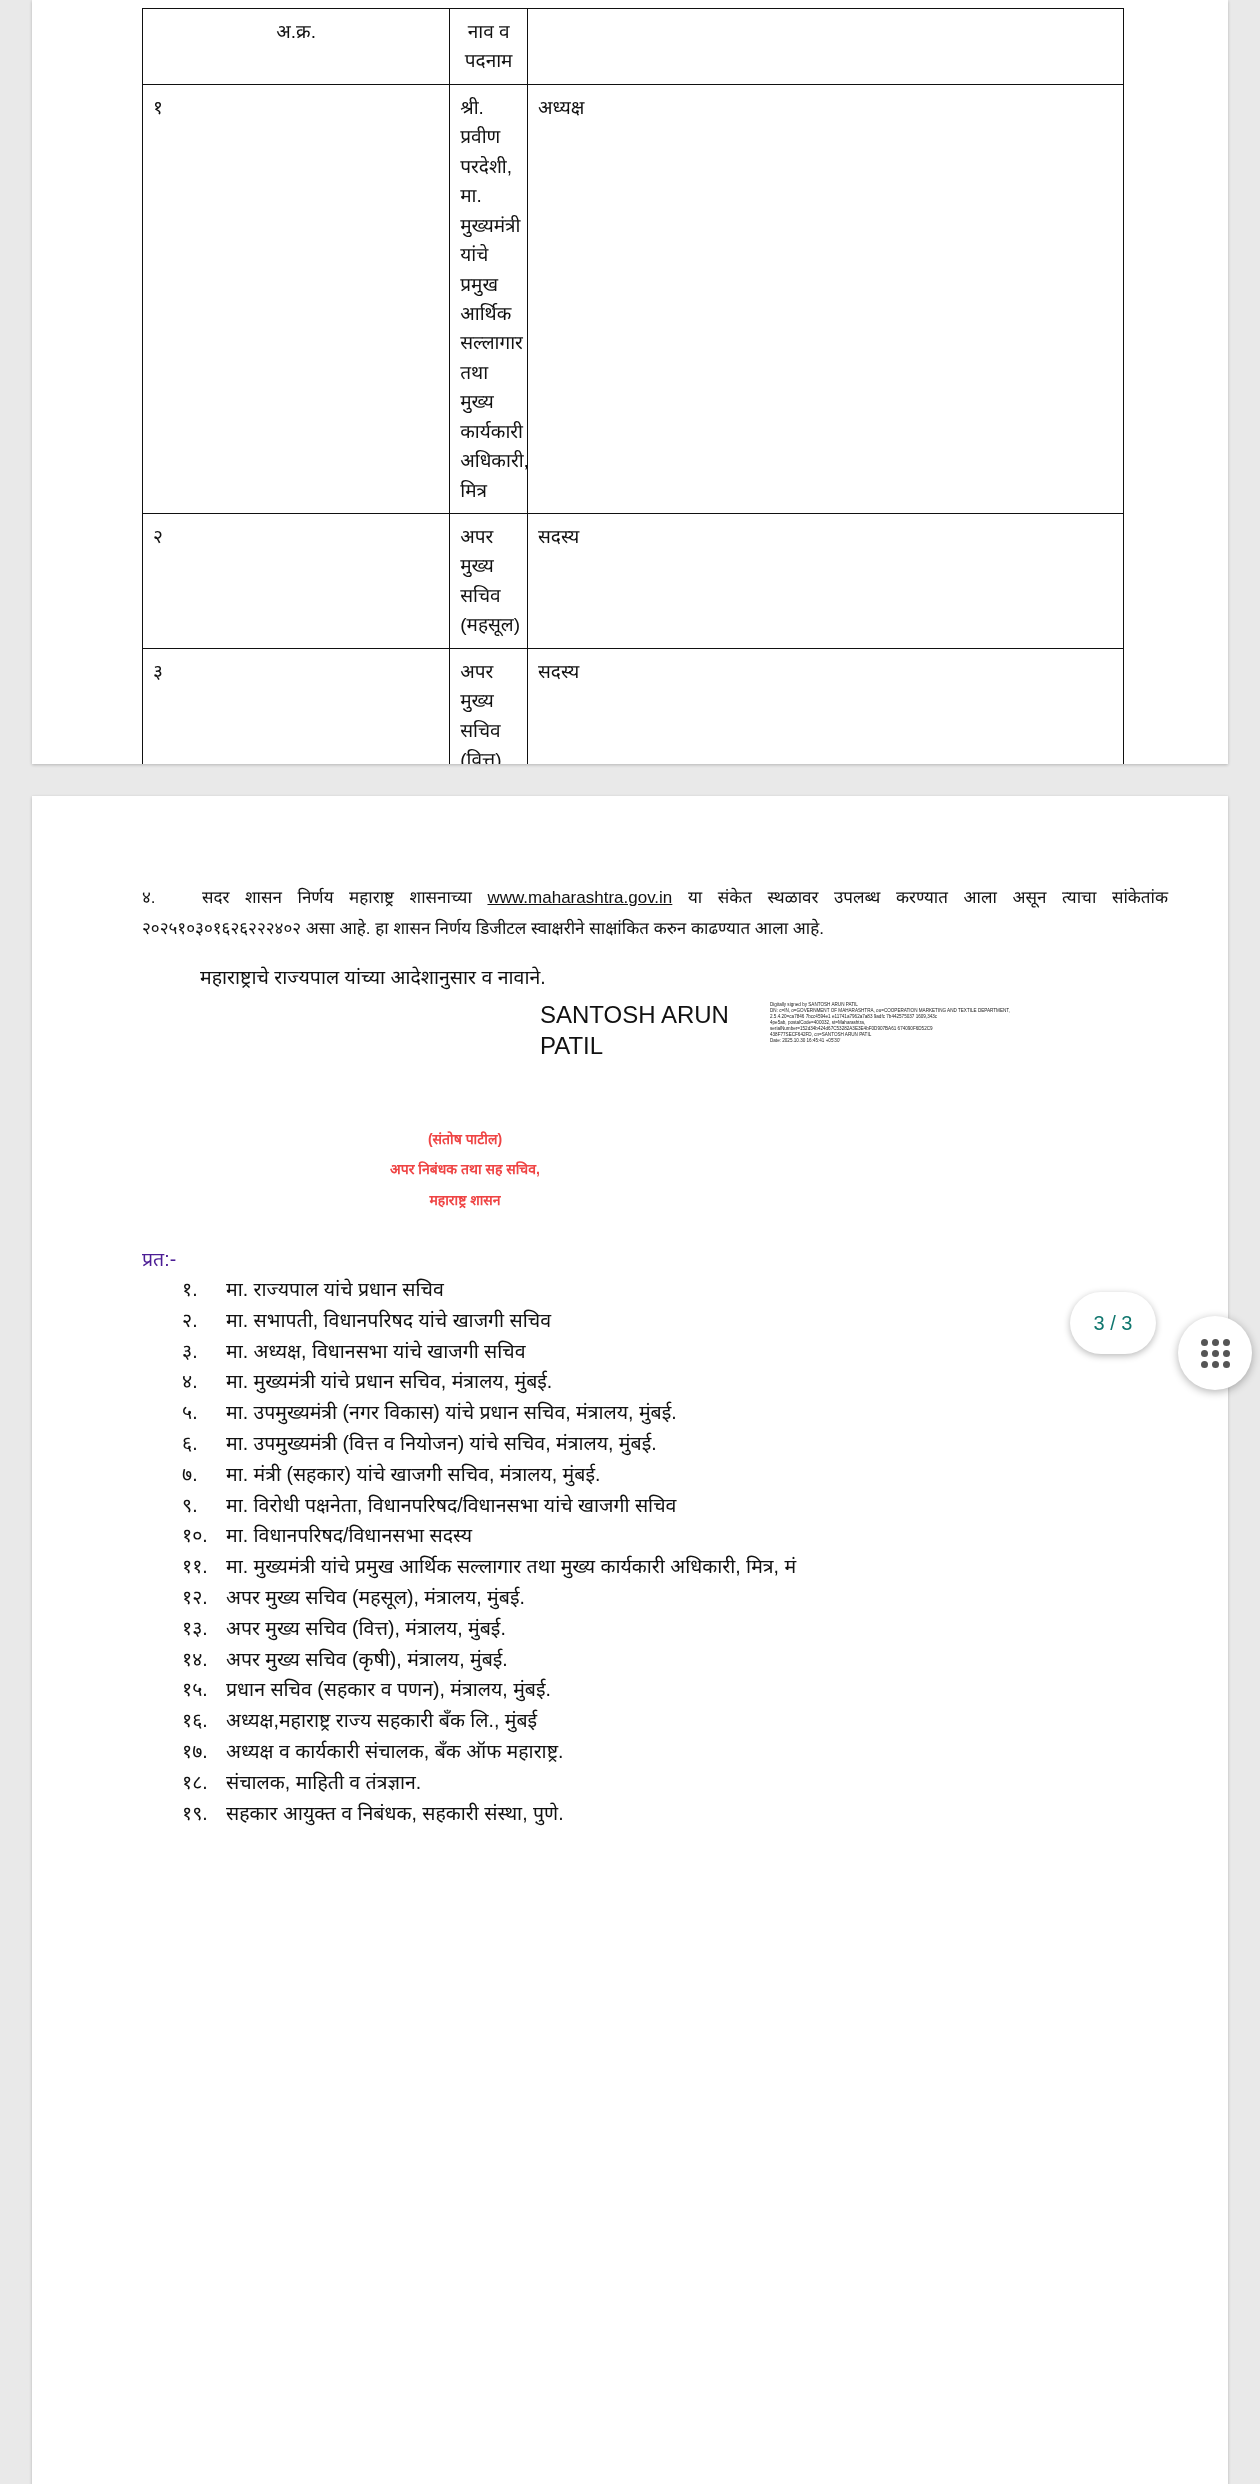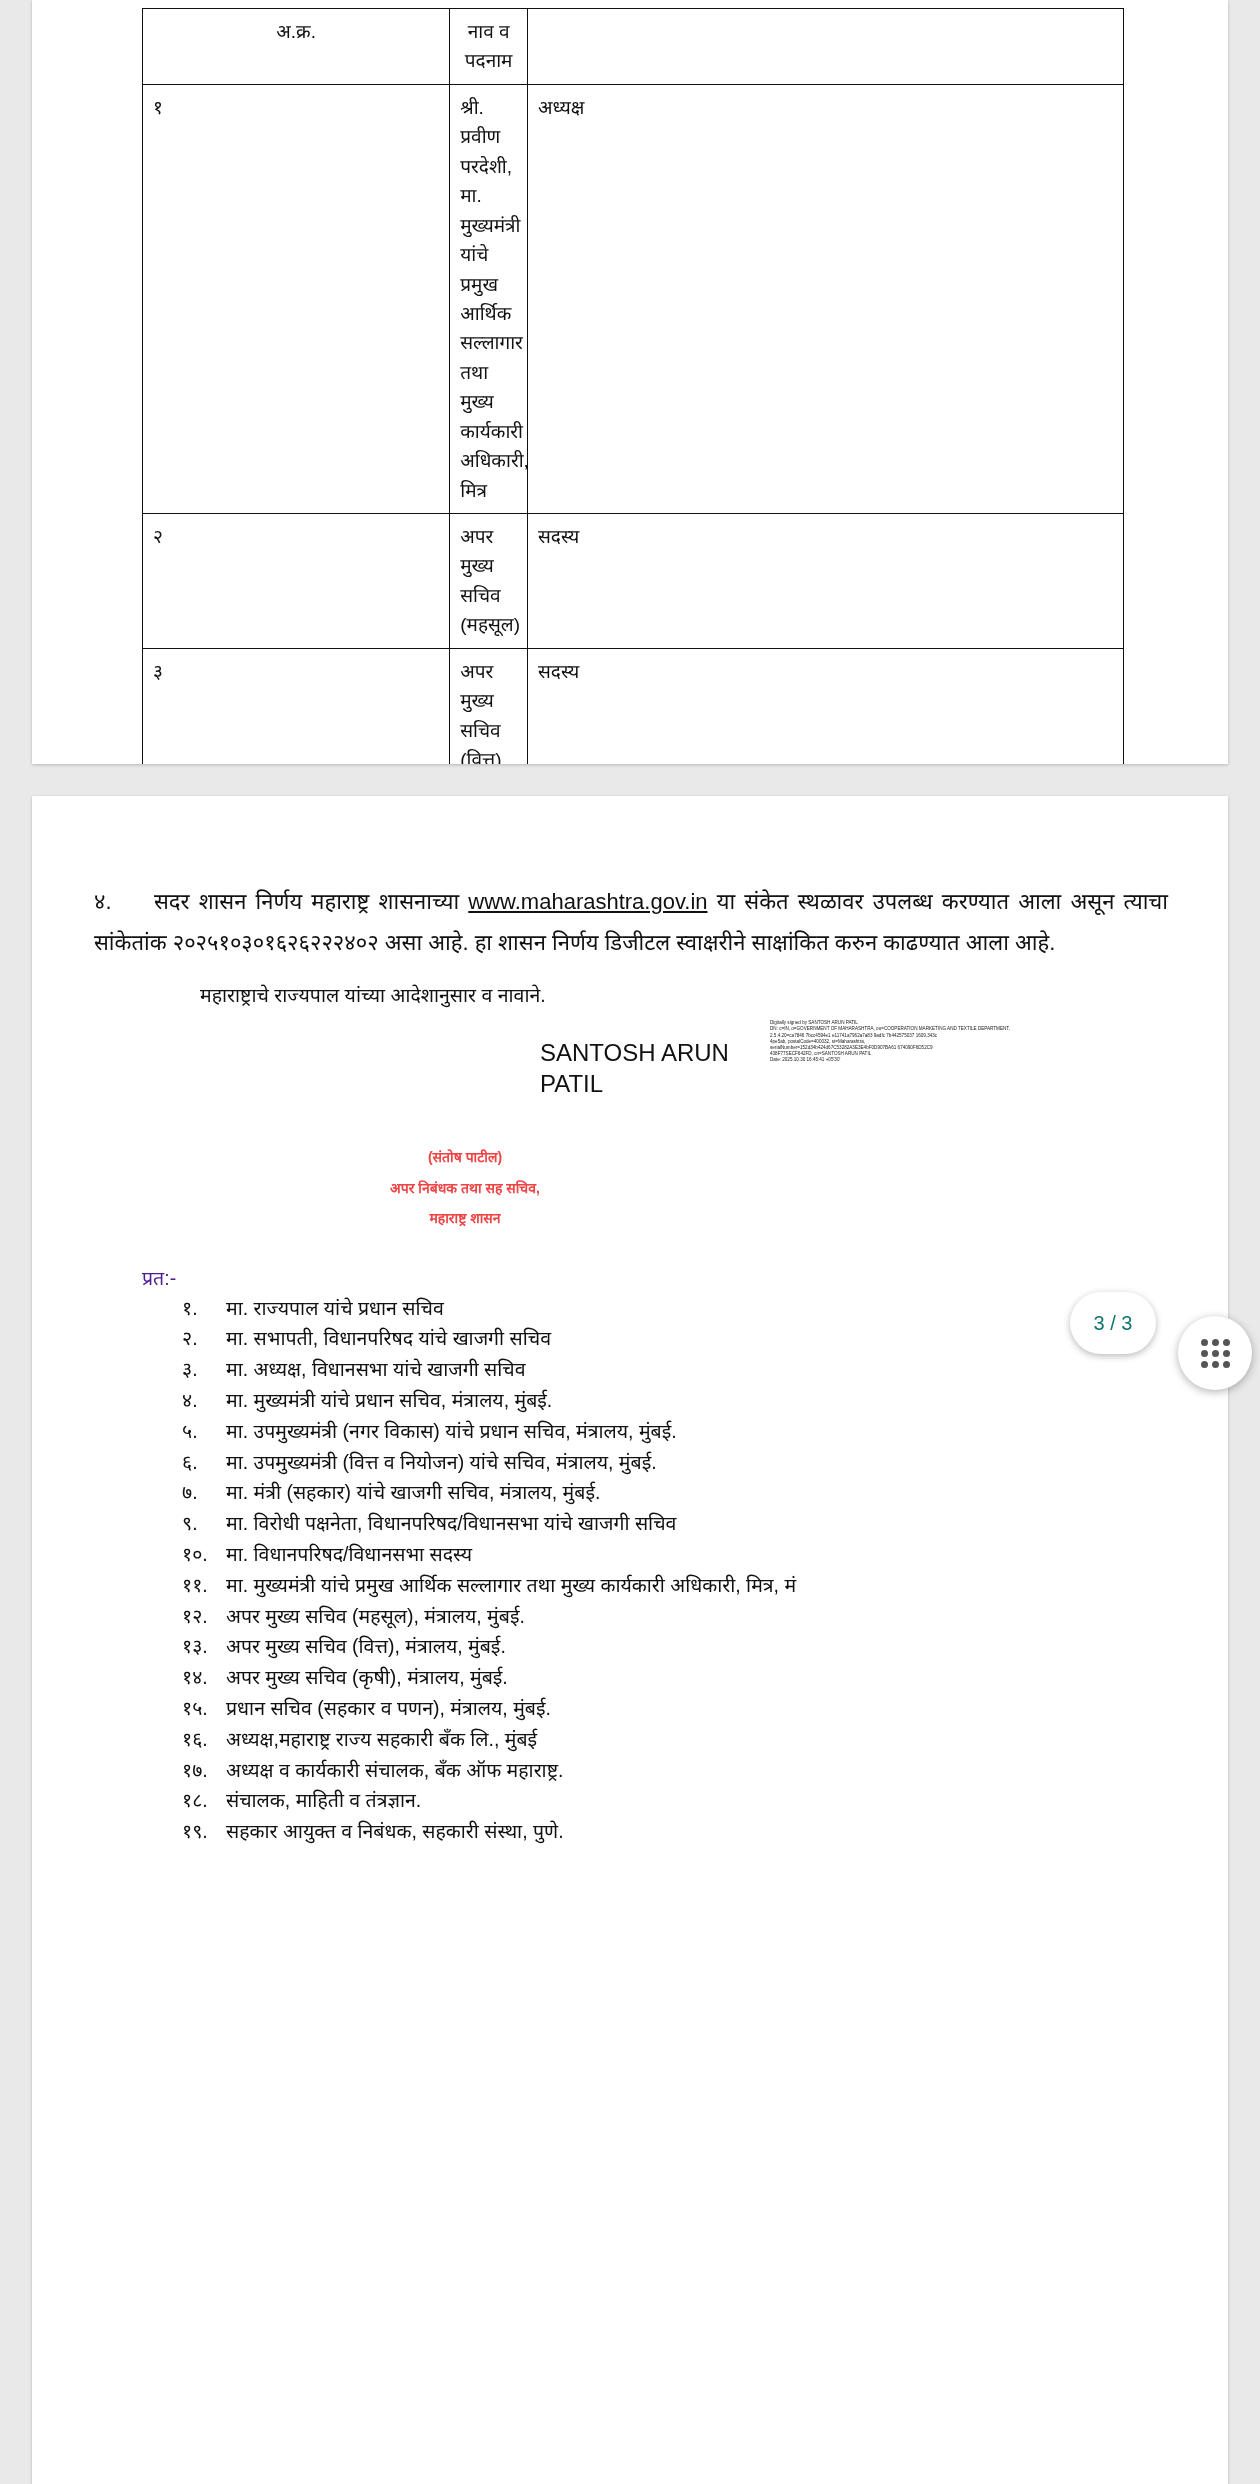--- a/index.html
+++ b/index.html
@@ -63,25 +63,25 @@
     font-weight: normal;
   }
   .col-sr { width: 62px; }
   .col-name { width: 0; }
   .col-desig { width: 140px; }
   .cell-center { text-align: center; }
   .two-line { height: 62px; }
 
   
   .para {
-    font-size: 22px;
+    font-size: 17px;
     color: #111;
     line-height: 1.85;
     margin: 20px 0 0 0;
-    padding: 0 60px 0 62px;
+    padding: 0 60px 0 110px;
     text-align: justify;
     text-justify: inter-word;
   }
   .para .num {
     display: inline-block;
     width: 60px;
   }
 
   .para.p4 { margin-top: 26px; }
 
@@ -99,21 +99,21 @@
 
   
   .sig-block {
     position: relative;
     margin-top: 10px;
     height: 120px;
   }
   .sig-name {
     position: absolute;
     left: 508px;
-    top: 20px;
+    top: 0;
     font-size: 24px;
     color: #111;
     line-height: 1.28;
     width: 230px;
   }
   .sig-cert {
     position: absolute;
     left: 738px;
     top: 2px;
     width: 260px;

